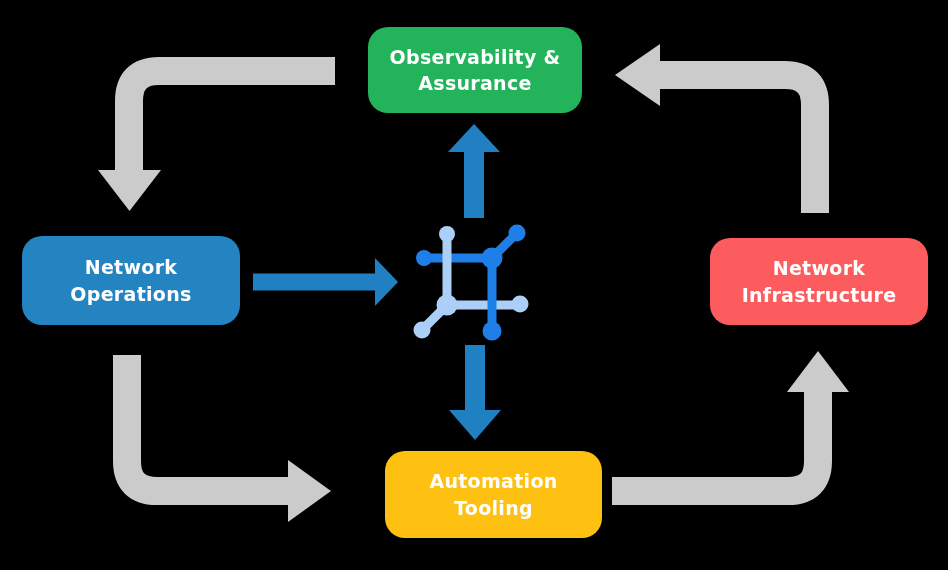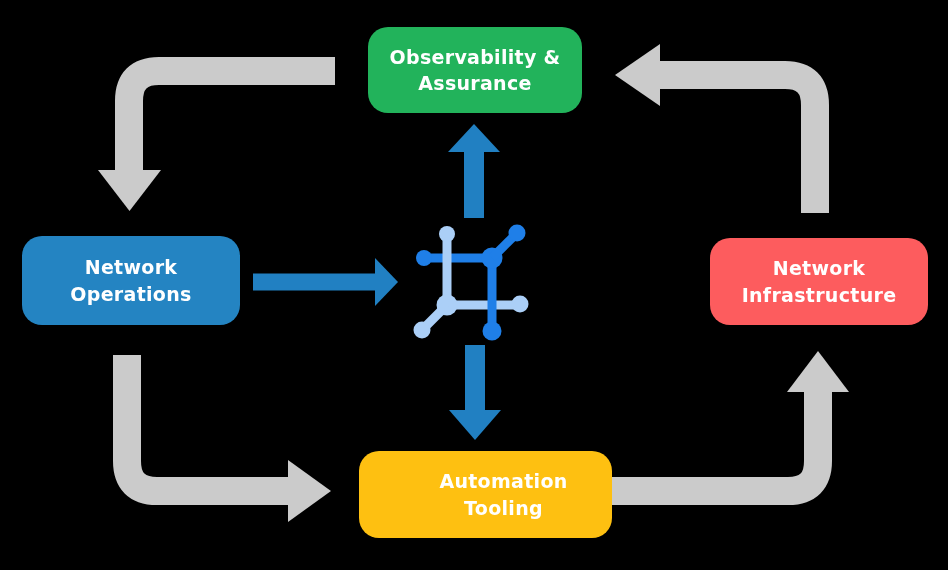--- a/index.html
+++ b/index.html
@@ -24,21 +24,21 @@
     color: #fff;
     font-size: 19px;
     font-weight: 600;
     line-height: 1.38;
     letter-spacing: 0.3px;
     white-space: pre-line;
   }
   .node-observability   { left: 368px; top: 27px;  width: 214px; height: 86px; }
   .node-operations      { left: 22px;  top: 236px; width: 218px; height: 89px; }
   .node-infrastructure  { left: 710px; top: 238px; width: 218px; height: 87px; }
-  .node-automation      { left: 359px; top: 451px; width: 217px; height: 87px; padding-left: 36px; }
+  .node-automation      { left: 385px; top: 451px; width: 217px; height: 87px; }
 </style>
 </head>
 <body>
 
 <div class="stage" style="background: rgb(0, 0, 0);">
 
   <svg width="948" height="570" viewBox="0 0 948 570">
 
     <g>
       <path d="M 335 71 H 159 Q 129 71 129 101 V 172" fill="none" stroke-width="28" stroke="#cbcbcb"></path>

